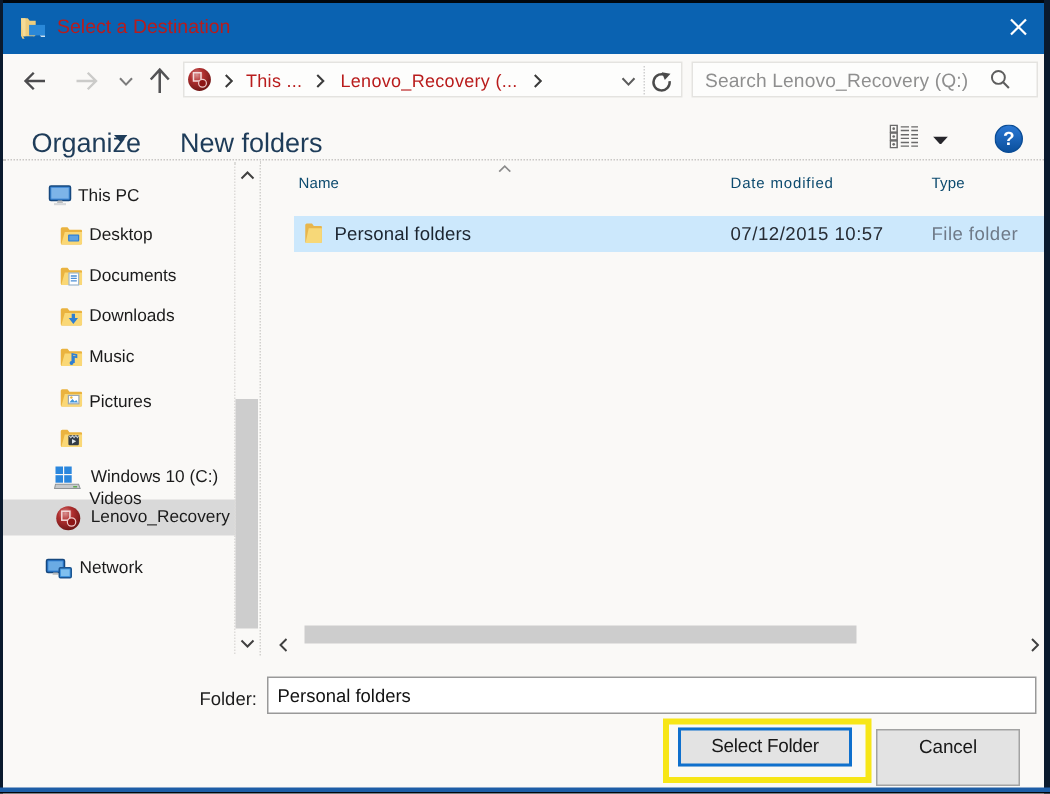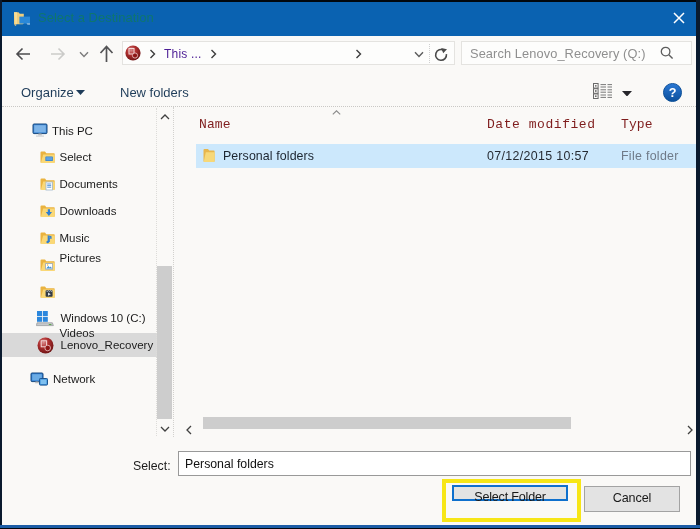--- a/index.html
+++ b/index.html
@@ -7,46 +7,46 @@
   .win{position:absolute;left:0;top:0;width:700px;height:529px;background:#faf9f7;}
   .abs{position:absolute;}
   
   .b-top{left:0;top:0;width:700px;height:2px;background:#01070e;}
   .b-left{left:0;top:0;width:2px;height:529px;background:#0a1a2e;}
   .b-right{left:696px;top:0;width:4px;height:529px;background:#0a1a2e;}
   .b-blue{left:0;top:525px;width:700px;height:2.5px;background:#1d5da6;}
   .b-bot{left:0;top:527.5px;width:700px;height:1.5px;background:#02060c;}
   
   .titlebar{left:2px;top:2px;width:694px;height:34px;background:#0a62b1;}
-  .title{left:38px;top:10px;font-size:13px;color:#0f766e;letter-spacing:0px;}
+  .title{left:38px;top:10px;font-size:13px;color:#b91c1c;letter-spacing:0px;}
   
   .addr{left:122px;top:41px;width:333px;height:24px;background:#fdfdfc;border:1px solid #e4e3e0;box-sizing:border-box;}
   .srch{left:461px;top:41px;width:231px;height:24px;background:#fdfdfc;border:1px solid #e4e3e0;box-sizing:border-box;}
-  .crumb{top:46.5px;font-size:12px;color:#4c1d95;letter-spacing:0.2px;}
+  .crumb{top:46.5px;font-size:12px;color:#b91c1c;letter-spacing:0.2px;}
   .ph{left:470px;top:46px;font-size:12.8px;color:#8f8f8f;letter-spacing:0.1px;}
   
-  .cmdtxt{font-size:13px;color:#1e3c59;}
+  .cmdtxt{font-size:18px;color:#1e3c59;}
   .dotline{left:2px;top:106px;width:694px;height:0;border-top:1px dotted #c9c8c5;}
   
   .trow{font-size:11.5px;color:#1b1b1b;}
   .tsel{left:2px;top:333px;width:155px;height:24px;background:#d9d9d9;}
   .vline{left:173px;top:107px;width:0;height:330px;border-left:1px dotted #d2d1ce;}
   .sbtrackl{left:156px;top:108px;width:0;height:328px;border-left:1px dotted #dddcd9;}
   .vthumb{left:157px;top:266px;width:15px;height:153px;background:#cdcdcd;}
   .hthumb{left:203px;top:417px;width:368px;height:12px;background:#cdcdcd;}
   
-  .hdr{font-size:13px;color:#7f1d1d;letter-spacing:0.1px;font-family:Liberation Mono, monospace;}
+  .hdr{font-size:10px;color:#0c4a6e;letter-spacing:0.1px;}
   .selrow{left:196px;top:144px;width:500px;height:24px;background:#cce8fc;}
   .cell{font-size:12.4px;letter-spacing:0.1px;}
   
   .finput{left:178px;top:451px;width:513px;height:25px;background:#fff;border:1px solid #999;box-sizing:border-box;}
   
   .yellow{left:442px;top:479px;width:139px;height:43px;border:4.5px solid #f7e617;box-sizing:border-box;}
-  .btn1{left:452px;top:485px;width:116px;height:16px;background:#e3e3e3;border:2px solid #0f70cd;box-sizing:border-box;text-align:center;font-size:12.6px;color:#191919;letter-spacing:-0.2px;line-height:21.5px;}
-  .btn2{left:584px;top:486px;width:96px;height:26px;background:#e3e3e3;border:1px solid #a3a3a3;box-sizing:border-box;text-align:center;font-size:12.6px;color:#191919;letter-spacing:-0.1px;line-height:23.5px;}
+  .btn1{left:452px;top:485px;width:116px;height:26px;background:#e3e3e3;border:2px solid #0f70cd;box-sizing:border-box;text-align:center;font-size:12.6px;color:#191919;letter-spacing:-0.2px;line-height:21.5px;}
+  .btn2{left:584px;top:486px;width:96px;height:38px;background:#e3e3e3;border:1px solid #a3a3a3;box-sizing:border-box;text-align:center;font-size:12.6px;color:#191919;letter-spacing:-0.1px;line-height:23.5px;}
 </style>
 </head>
 <body>
 <div class="win">
 
   <div class="abs titlebar"></div>
   <div class="abs b-top"></div>
   <div class="abs b-left"></div>
   <div class="abs b-right"></div>
   <div class="abs b-blue"></div>
@@ -89,20 +89,21 @@
     <rect x="4" y="3.5" width="5" height="5.5" fill="none" stroke="#f3dada" stroke-width="1"></rect>
     <circle cx="10" cy="10.5" r="2.6" fill="#8d1616" stroke="#efc9c9" stroke-width="0.8"></circle>
   </svg>
   <svg class="abs" style="left:149px;top:49px" width="7" height="10" viewBox="0 0 7 10">
     <path d="M1.5 1 L5.5 5 L1.5 9" stroke="#3c3c3c" stroke-width="1.4" fill="none"></path>
   </svg>
   <div class="abs crumb" style="left:164px;">This ...</div>
   <svg class="abs" style="left:210px;top:49px" width="7" height="10" viewBox="0 0 7 10">
     <path d="M1.5 1 L5.5 5 L1.5 9" stroke="#3c3c3c" stroke-width="1.4" fill="none"></path>
   </svg>
+  <div class="abs crumb" style="left:227px;">Lenovo_Recovery (...</div>
   <svg class="abs" style="left:355px;top:49px" width="7" height="10" viewBox="0 0 7 10">
     <path d="M1.5 1 L5.5 5 L1.5 9" stroke="#3c3c3c" stroke-width="1.4" fill="none"></path>
   </svg>
   <svg class="abs" style="left:414px;top:51px" width="10" height="7" viewBox="0 0 10 7">
     <path d="M1 1.2 L5 5.4 L9 1.2" stroke="#5c5c5c" stroke-width="1.4" fill="none"></path>
   </svg>
   <svg class="abs" style="left:434px;top:48px" width="14" height="14" viewBox="0 0 14 14">
     <path d="M9.9 2.3 A 5.4 5.4 0 1 0 12.4 6.1" stroke="#4a4a4a" stroke-width="1.6" fill="none"></path>
     <path d="M7.2 0.1 L13 1.2 L9.2 5.3 Z" fill="#4a4a4a"></path>
   </svg>
@@ -154,21 +155,21 @@
     <rect x="4" y="12.4" width="8" height="1.4" fill="#d5d8da"></rect>
   </svg>
   <div class="abs trow" style="left:52px;top:124.5px;">This PC</div>
 
   <svg class="abs" style="left:40px;top:150px" width="15" height="14" viewBox="0 0 15 14">
     <path d="M0.5 2.5 Q0.5 1.5 1.5 1.5 L5 1.5 L6.3 3.2 L14 3.2 Q14.7 3.2 14.7 4 L14.7 12 Q14.7 13 13.7 13 L1.5 13 Q0.5 13 0.5 12 Z" fill="#eab33f"></path>
     <path d="M0.8 13 L3.2 4.6 L14.7 4.6 L14.7 12 Q14.7 13 13.7 13 Z" fill="#fad876"></path>
     <rect x="5.4" y="6.4" width="7.4" height="4.6" rx="0.6" fill="#2e7ed2"></rect>
     <rect x="6.2" y="7.1" width="5.8" height="3.2" fill="#5da2e2"></rect>
   </svg>
-  <div class="abs trow" style="left:59.5px;top:151px;">Select</div>
+  <div class="abs trow" style="left:59.5px;top:151px;">Desktop</div>
 
   <svg class="abs" style="left:40px;top:177px" width="15" height="14" viewBox="0 0 15 14">
     <path d="M0.5 2.5 Q0.5 1.5 1.5 1.5 L5 1.5 L6.3 3.2 L14 3.2 Q14.7 3.2 14.7 4 L14.7 12 Q14.7 13 13.7 13 L1.5 13 Q0.5 13 0.5 12 Z" fill="#eab33f"></path>
     <path d="M0.8 13 L3.2 4.6 L14.7 4.6 L14.7 12 Q14.7 13 13.7 13 Z" fill="#fad876"></path>
     <rect x="6" y="5" width="6.4" height="8" fill="#fff" stroke="#9db6cc" stroke-width="0.8"></rect>
     <path d="M7.2 7 L11.2 7 M7.2 8.6 L11.2 8.6 M7.2 10.2 L11.2 10.2" stroke="#4b8fd6" stroke-width="0.9"></path>
   </svg>
   <div class="abs trow" style="left:59.5px;top:177.5px;">Documents</div>
 
   <svg class="abs" style="left:40px;top:204px" width="15" height="14" viewBox="0 0 15 14">
@@ -186,21 +187,21 @@
   </svg>
   <div class="abs trow" style="left:59.5px;top:231.5px;">Music</div>
 
   <svg class="abs" style="left:40px;top:258px" width="15" height="14" viewBox="0 0 15 14">
     <path d="M0.5 2.5 Q0.5 1.5 1.5 1.5 L5 1.5 L6.3 3.2 L14 3.2 Q14.7 3.2 14.7 4 L14.7 12 Q14.7 13 13.7 13 L1.5 13 Q0.5 13 0.5 12 Z" fill="#eab33f"></path>
     <path d="M0.8 13 L3.2 4.6 L14.7 4.6 L14.7 12 Q14.7 13 13.7 13 Z" fill="#fad876"></path>
     <rect x="5.6" y="5.6" width="7" height="5.6" fill="#fff" stroke="#9aa7b5" stroke-width="0.8"></rect>
     <path d="M6.2 10.4 L8.3 8 L9.8 9.6 L10.8 8.6 L12 10.4 Z" fill="#3f94d9"></path>
     <circle cx="7.6" cy="7" r="0.8" fill="#e8b33c"></circle>
   </svg>
-  <div class="abs trow" style="left:59.5px;top:252px;text-align:center;">Pictures</div>
+  <div class="abs trow" style="left:59.5px;top:262px;text-align:center;">Pictures</div>
 
   <svg class="abs" style="left:40px;top:285px" width="15" height="14" viewBox="0 0 15 14">
     <path d="M0.5 2.5 Q0.5 1.5 1.5 1.5 L5 1.5 L6.3 3.2 L14 3.2 Q14.7 3.2 14.7 4 L14.7 12 Q14.7 13 13.7 13 L1.5 13 Q0.5 13 0.5 12 Z" fill="#eab33f"></path>
     <path d="M0.8 13 L3.2 4.6 L14.7 4.6 L14.7 12 Q14.7 13 13.7 13 Z" fill="#fad876"></path>
     <rect x="5.6" y="5.2" width="7" height="6.6" rx="0.8" fill="#333c46"></rect>
     <path d="M6.2 5.6 L7.2 6.8 L8.4 5.4 L9.4 6.8 L10.6 5.4 L11.6 6.8 L12.4 5.6" stroke="#c3cbd3" stroke-width="0.7" fill="none"></path>
     <path d="M8 7.6 L10.8 9.2 L8 10.8 Z" fill="#dfe5ea"></path>
   </svg>
   <div class="abs trow" style="left:59.5px;top:285.5px;margin-top:41px;">Videos</div>
 
@@ -264,20 +265,20 @@
   <div class="abs cell" style="left:621px;top:148.5px;color:#6f7a88;letter-spacing:0.3px;">File folder</div>
 
   <div class="abs hthumb"></div>
   <svg class="abs" style="left:186px;top:425px" width="6" height="10" viewBox="0 0 6 10">
     <path d="M5 1 L1 5 L5 9" stroke="#404040" stroke-width="1.3" fill="none"></path>
   </svg>
   <svg class="abs" style="left:687px;top:425px" width="6" height="10" viewBox="0 0 6 10">
     <path d="M1 1 L5 5 L1 9" stroke="#404040" stroke-width="1.3" fill="none"></path>
   </svg>
 
-  <div class="abs" style="left:133px;top:459px;font-size:12.3px;color:#1c1c1c;">Select:</div>
+  <div class="abs" style="left:133px;top:459px;font-size:12.3px;color:#1c1c1c;">Folder:</div>
   <div class="abs finput"></div>
   <div class="abs" style="left:185px;top:456.5px;font-size:12.3px;color:#121212;">Personal folders</div>
 
   <div class="abs yellow"></div>
   <div class="abs btn1">Select Folder</div>
   <div class="abs btn2">Cancel</div>
 </div>
 
 </body></html>

